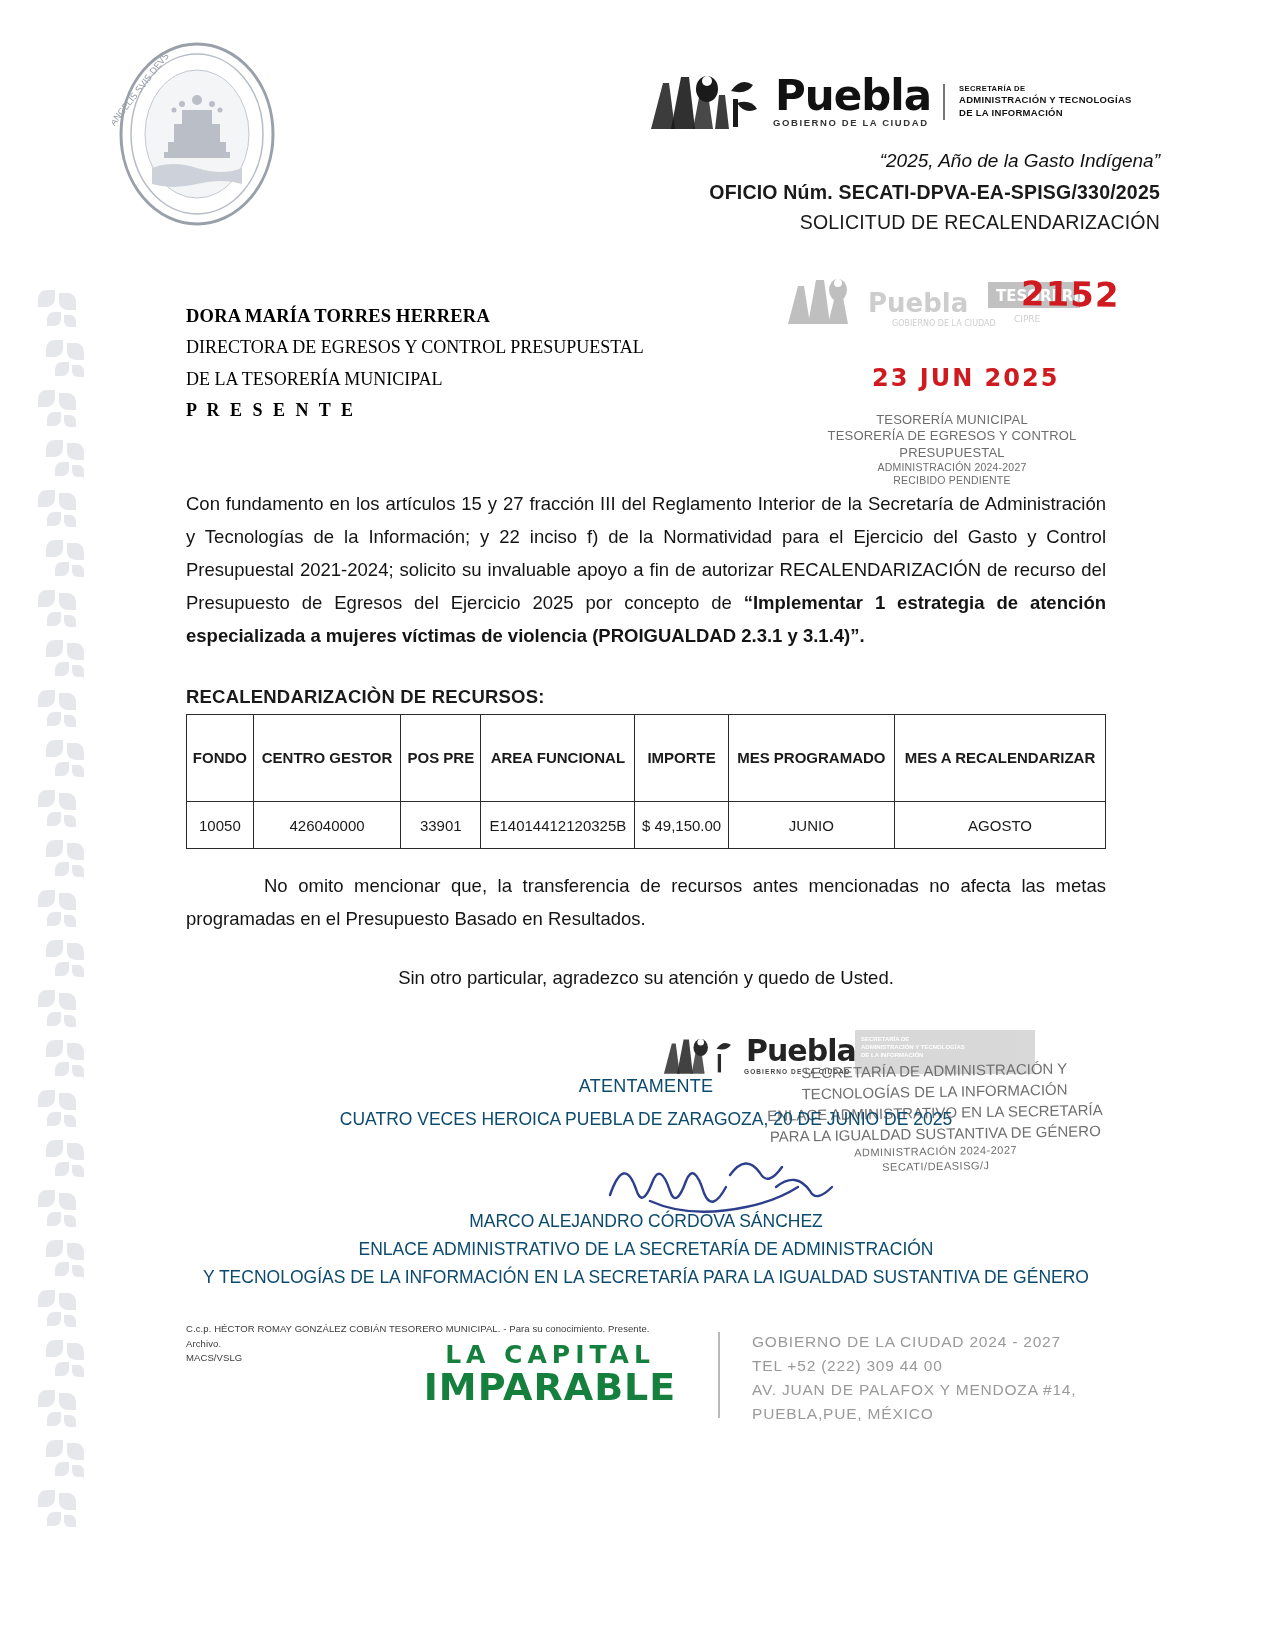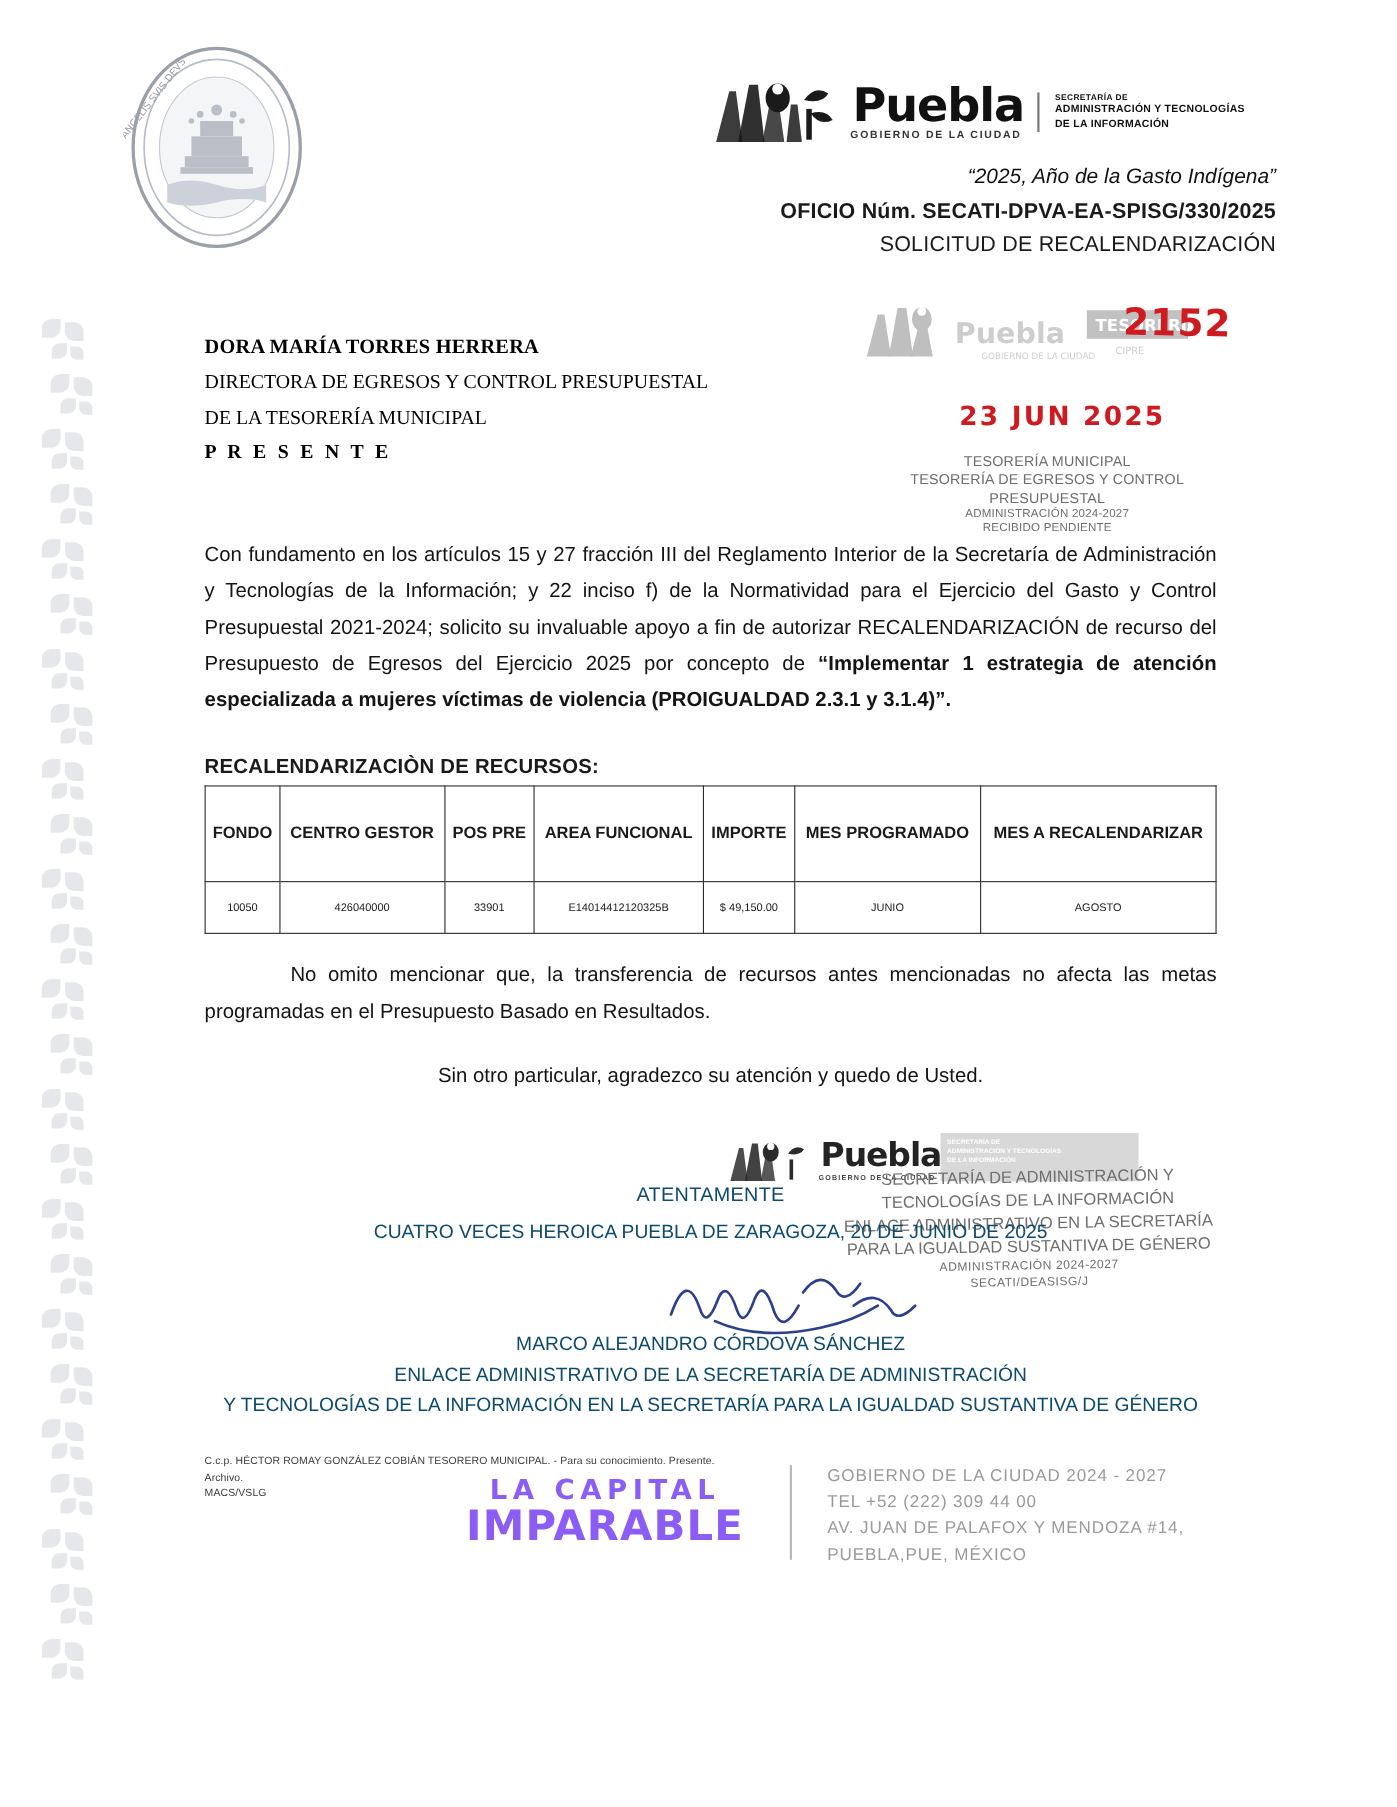--- a/index.html
+++ b/index.html
@@ -216,21 +216,21 @@
   }
   table.recal th {
     font-weight: bold;
     height: 74px;
     line-height: 1.35;
     vertical-align: middle;
     font-size: 15px;
   }
   table.recal td {
     height: 34px;
-    font-size: 10px;
+    font-size: 15px;
   }
 
   
   .closing1 {
     position: absolute;
     left: 186px;
     top: 870px;
     width: 920px;
     font-size: 18.5px;
     line-height: 1.78;
@@ -324,21 +324,21 @@
     color: #3a3a3a;
     line-height: 1.55;
     letter-spacing: .1px;
   }
   .footer-logo {
     position: absolute;
     left: 400px;
     top: 1340px;
     width: 300px;
     text-align: center;
-    color: #8b5cf6;
+    color: #15803d;
   }
   .footer-logo .lc {
     font-size: 25px;
     letter-spacing: 5px;
     font-weight: bold;
     font-family: "DejaVu Sans", sans-serif;
   }
   .footer-logo .imp {
     font-size: 38px;
     font-weight: bold;

